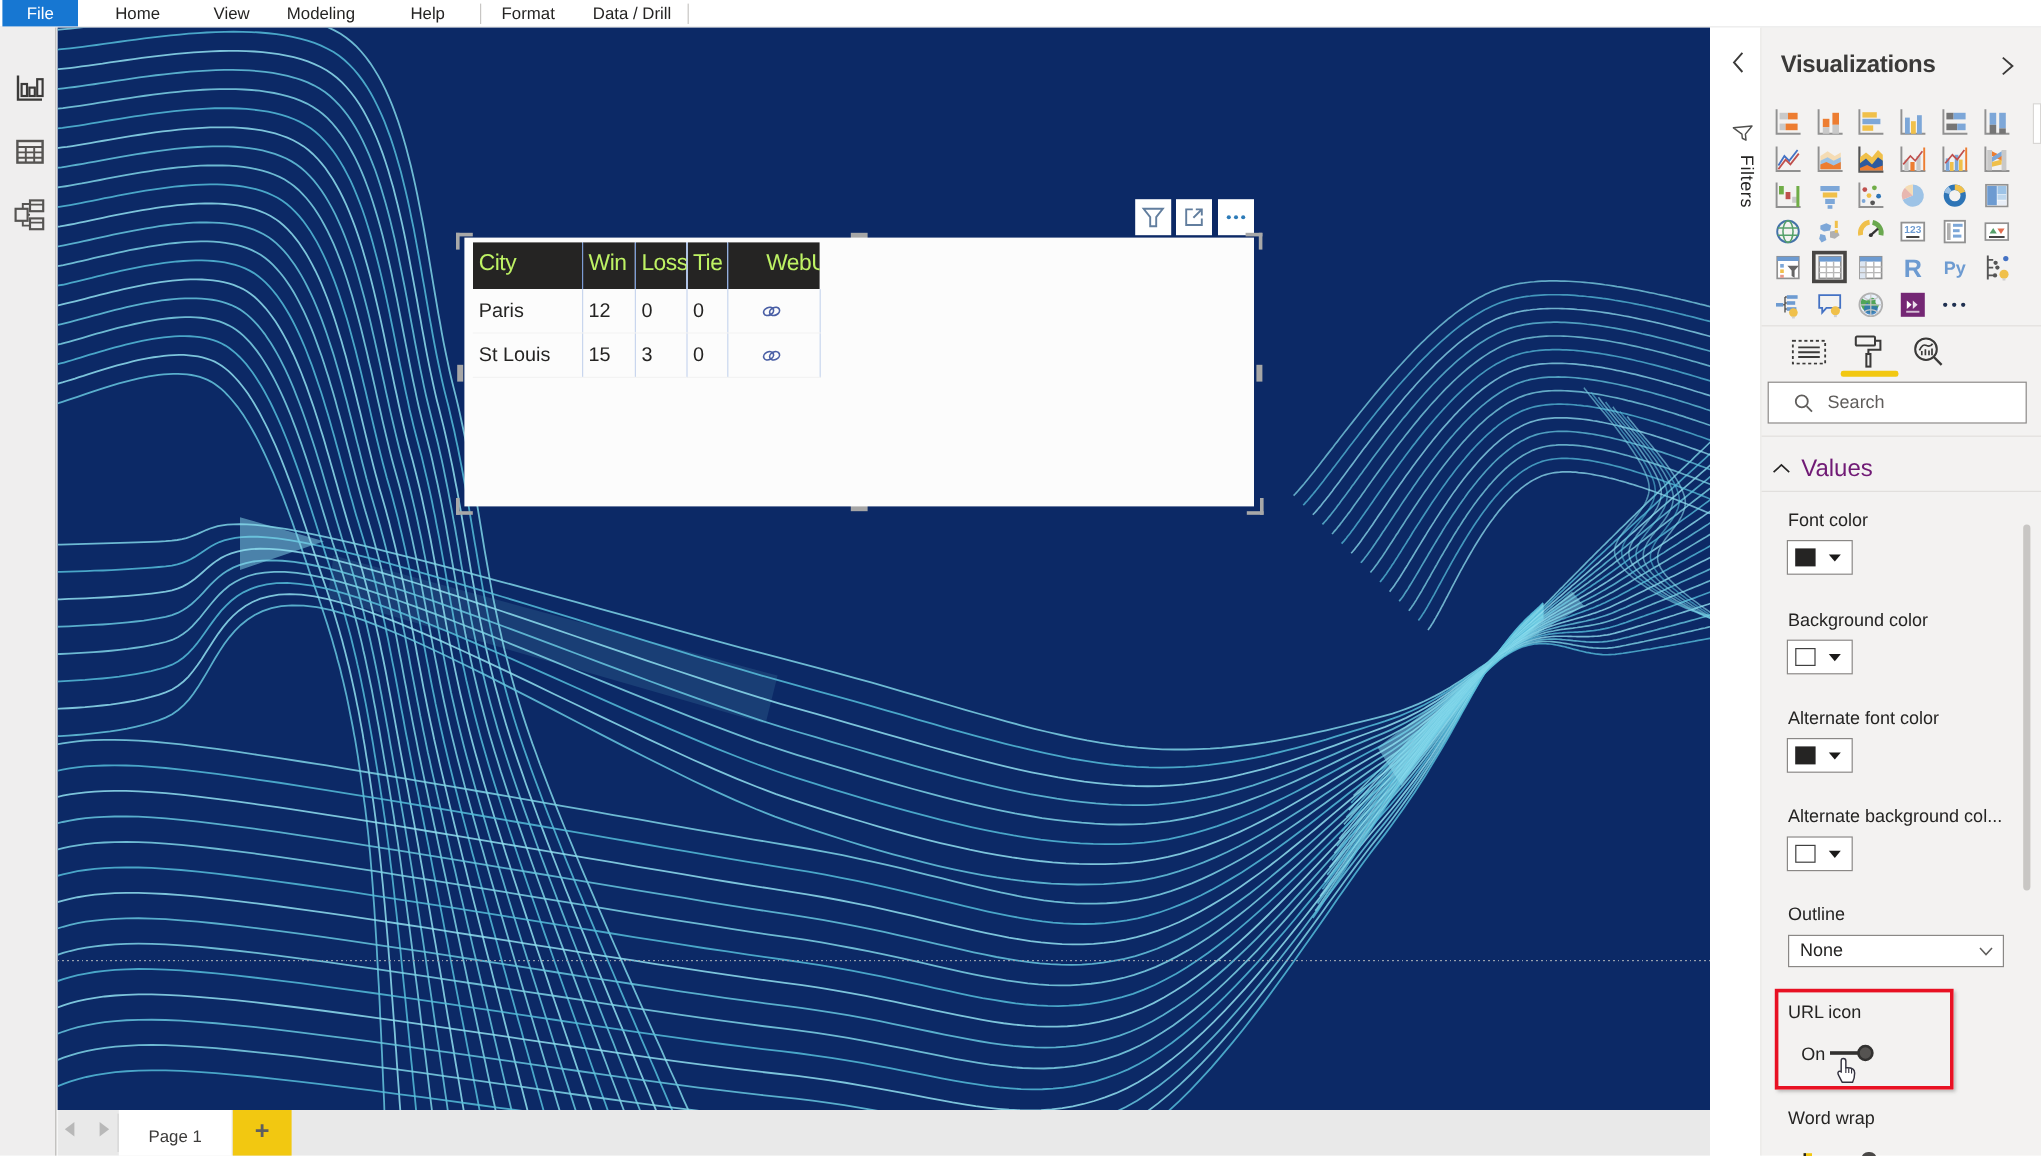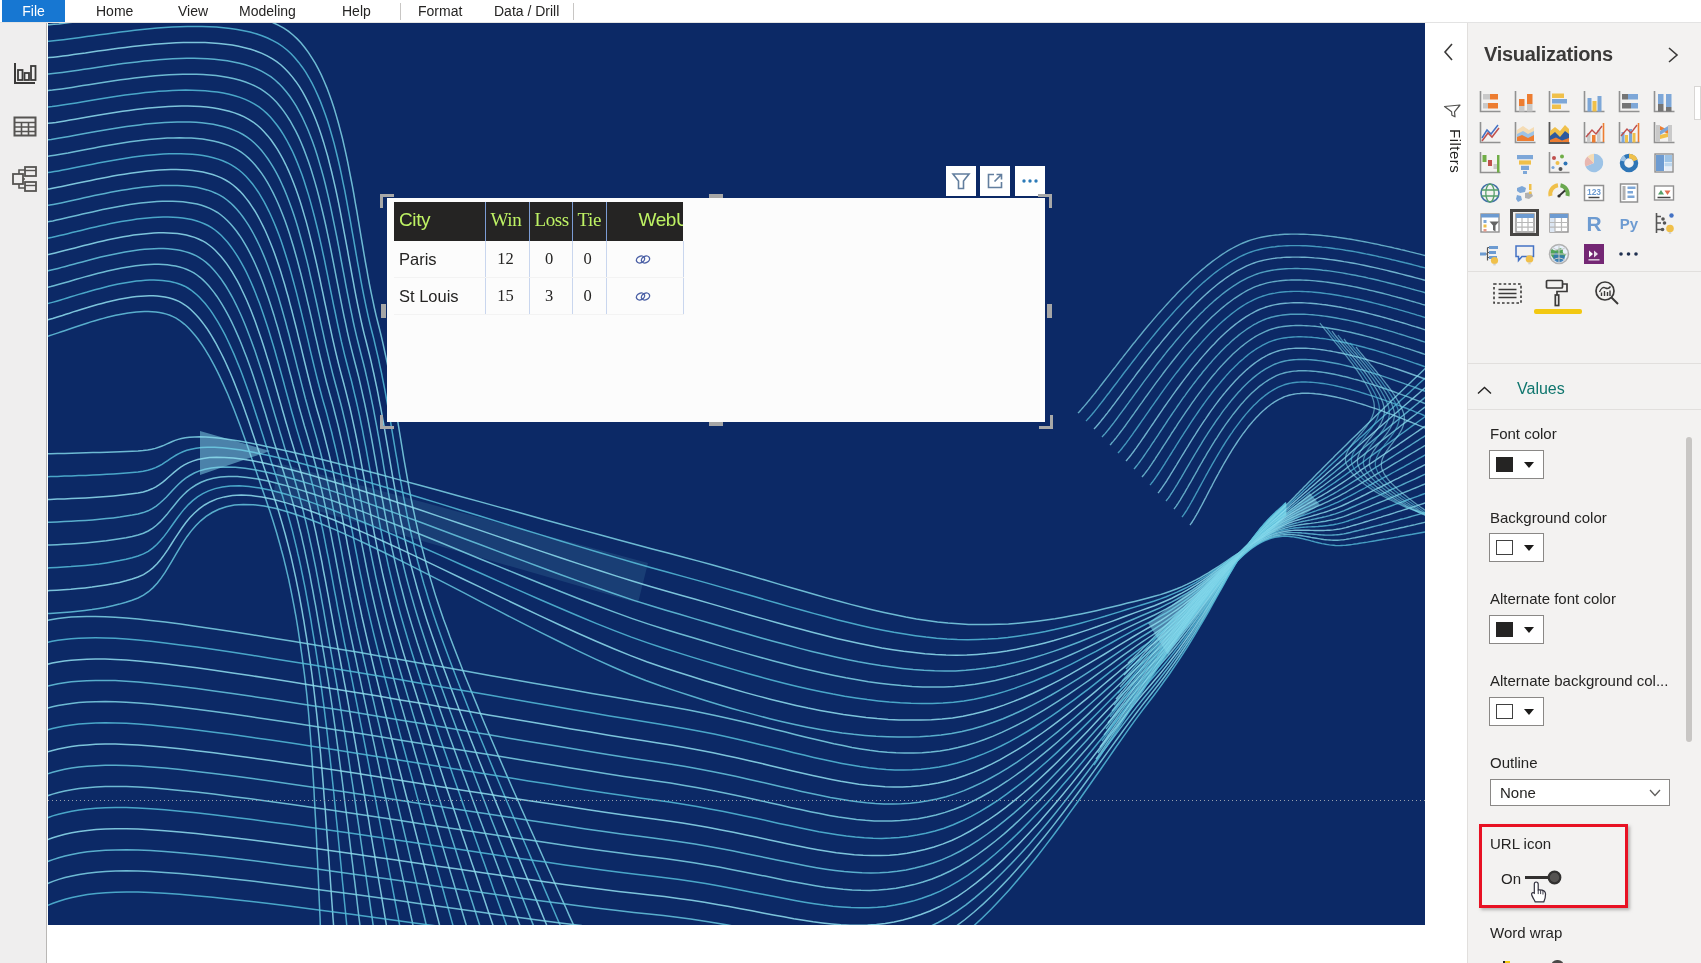--- a/index.html
+++ b/index.html
@@ -25,21 +25,21 @@
 .hbtn{top:143px;width:30px;height:30px;background:#fff;}
 .hbtn svg{position:absolute;left:4px;top:4px;}
 
 #tbl{position:absolute;left:7px;top:4px;}
 table{border-collapse:collapse;table-layout:fixed;width:289px;font-size:16.5px;color:#252423;}
 th{background:#252423;color:#bef264;font-weight:normal;text-align:left;
  height:39px;padding:0 8px 0 5px;border-right:1px solid #7c9cd4;font-size:19px;letter-spacing:-0.4px;white-space:nowrap;overflow:hidden;padding-bottom:3px;}
 th:last-child{border-right:none;padding-left:32px;}
 td{height:31px;line-height:36px;padding:0 8px 0 5px;border-right:1px solid #c9d6ee;border-bottom:1px solid #f3f3f3;white-space:nowrap;overflow:hidden;}
 tr.total td{border-top:2px solid #3f6ec4;font-weight:bold;border-bottom:none;}
-.num{text-align:center;font-family:Liberation Serif, serif;}
+.num{text-align:left;}
 
 .hedge{background:#a6a6a6;}
 
 #pagebar{left:48px;top:925px;width:1377px;height:38px;background:#e9e9e9;}
 #ptab{left:51px;top:0;width:94px;height:38px;background:#fff;font-size:14px;color:#3b3a39;
  text-align:center;line-height:45px;}
 #plus{left:146px;top:0;width:49px;height:38px;background:#f2c811;color:#5f5f5f;
  font-size:21px;font-weight:bold;text-align:center;line-height:36px;}
 
 #fstrip{left:1425px;top:23px;width:43px;height:940px;background:#fff;border-right:1px solid #e1dfdd;}
@@ -257,20 +257,27 @@
                     <ellipse cx="10.5" cy="5.5" rx="4.3" ry="3.2" fill="none" stroke="#4a5fa5" stroke-width="1.4" transform="rotate(-25 10.5 5.5)"></ellipse>
                   </svg>
                 </td>
               </tr>
   </tbody>
           </table>
   </div>
  </div>
 </div>
 
+<div id="pagebar" class="abs">
+ <div class="abs" style="left:6px;top:10px;width:0;height:0;border-top:6px solid transparent;border-bottom:6px solid transparent;border-right:8px solid #b8b8b8;"></div>
+ <div class="abs" style="left:35px;top:10px;width:0;height:0;border-top:6px solid transparent;border-bottom:6px solid transparent;border-left:8px solid #b8b8b8;"></div>
+ <div class="abs" style="left:50px;top:3px;width:1px;height:32px;background:#cccccc;"></div>
+ <div id="ptab" class="abs">Page 1</div>
+ <div id="plus" class="abs">+</div>
+</div>
 
 <div id="fstrip" class="abs">
  <svg class="abs" style="left:17px;top:19px;" width="12" height="20" viewBox="0 0 12 20">
   <path d="M10 2 L3 10 L10 18" fill="none" stroke="#3b3a39" stroke-width="1.6"></path>
  </svg>
  <svg class="abs" style="left:17px;top:79px;" width="22" height="17" viewBox="0 0 22 17">
   <path d="M2.5 4.5 L18 3 L12.5 9.8 L13 14.8 L9.9 13.2 L9.6 9.8 Z" fill="none" stroke="#50504e" stroke-width="1.2" stroke-linejoin="round"></path>
  </svg>
  <div id="ftxt" class="abs">Filters</div>
 </div>
@@ -521,26 +528,33 @@
         </svg>
         <svg class="abs" style="left:126px;top:5px;" width="27" height="27" viewBox="0 0 27 27">
           <circle cx="11" cy="11" r="9" fill="none" stroke="#3b3a39" stroke-width="1.7"></circle>
           <path d="M17.5 17.5 L24 24" stroke="#3b3a39" stroke-width="2"></path>
           <path d="M5.5 12 Q8 6 11.5 8 Q14.5 9.5 16.5 6.5" fill="none" stroke="#3b3a39" stroke-width="1.4"></path>
           <path d="M7.5 12.5 V16 M10.5 11 V16 M13.5 12 V16 M16 10.5 V16" stroke="#3b3a39" stroke-width="1.4"></path>
         </svg>
       </div>
  <div class="abs" style="left:66px;top:286px;width:48px;height:5px;background:#f2c811;border-radius:2px;"></div>
 
+ <div id="searchbox" class="abs">
+  <svg style="position:absolute;left:20px;top:8px;" width="18" height="18" viewBox="0 0 18 18">
+   <circle cx="7.5" cy="7.5" r="5" fill="none" stroke="#605e5c" stroke-width="1.5"></circle>
+   <path d="M11.5 11.5 L16 16" stroke="#605e5c" stroke-width="1.5"></path>
+  </svg>
+  <span>Search</span>
+ </div>
  <div class="tabsep abs" style="top:340px;"></div>
 
  <svg class="abs" style="left:9px;top:363px;" width="15" height="9" viewBox="0 0 15 9">
   <path d="M1 7.5 L7.5 1.5 L14 7.5" fill="none" stroke="#252423" stroke-width="1.4"></path>
  </svg>
- <div class="abs" style="left:33px;top:357px;font-size:16px;color:#0f766e;margin-left:16px;">Values</div>
+ <div class="abs" style="left:33px;top:357px;font-size:20px;color:#701a75;">Values</div>
  <div class="tabsep abs" style="top:386px;"></div>
 
  <div class="flabel abs" style="left:22px;top:402px;">Font color</div>
  <div class="swatchbtn abs" style="left:21px;top:427px;">
         <div class="swatch" style="background:#252423;"></div>
         <div class="caret"></div>
       </div>
 
  <div class="flabel abs" style="left:22px;top:486px;">Background color</div>
  <div class="swatchbtn abs" style="left:21px;top:510px;">

